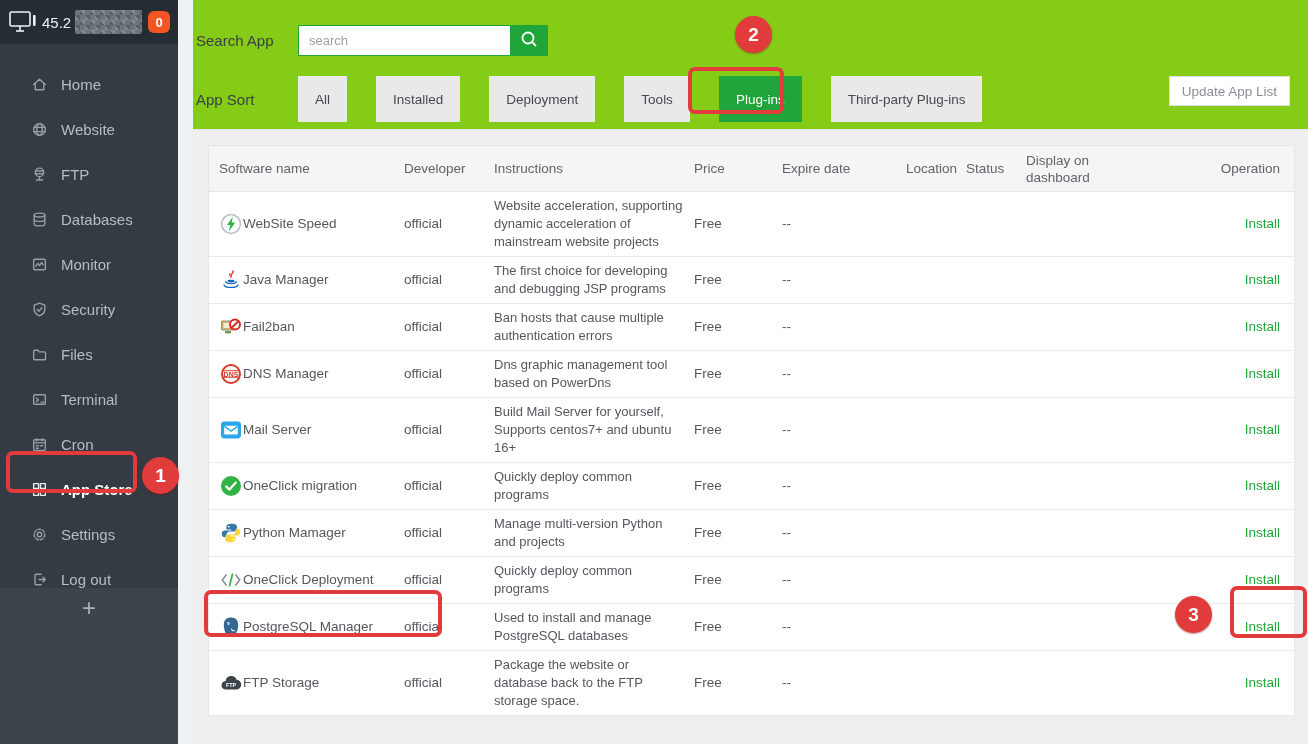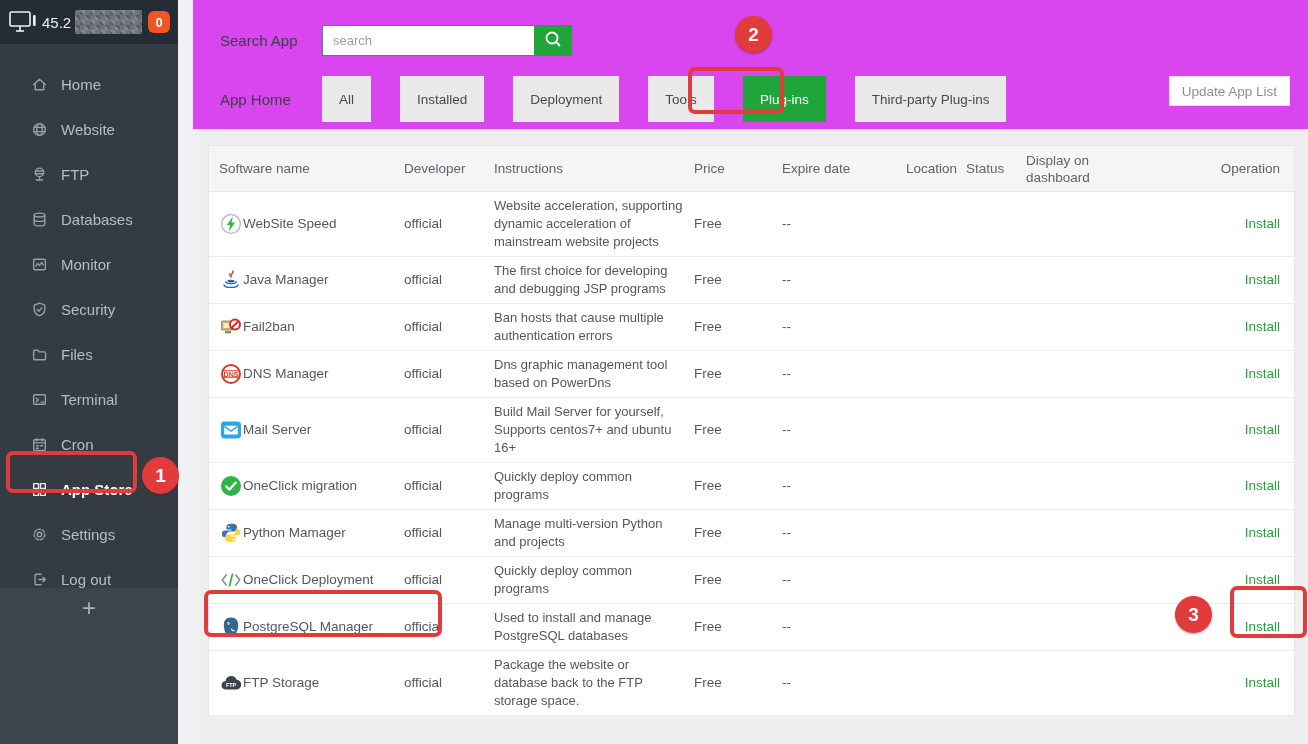--- a/index.html
+++ b/index.html
@@ -31,21 +31,21 @@
   .side-item .s-label { color:#b6bdc4; font-size:15px; }
   .side-item.active .s-label { color:#ffffff; font-weight:bold; }
   .side-item svg { stroke:#97a0a9; }
   .side-item.active svg { stroke:#e8ecef; }
   .side-bottom { position:absolute; left:0; right:0; top:588px; bottom:0; background:#3d444c; }
   .add-plus { color:#aab2ba; font-size:24px; font-weight:300; text-align:center; margin-top:6px; cursor:pointer; }
 
   
   .gutter { position:absolute; left:178px; top:0; bottom:0; width:15px; background:#f0f1f3; }
   .main { position:absolute; left:193px; top:0; right:0; bottom:0; background:#efefef; }
-  .topbar { position:relative; height:130px; background:#d946ef; border-bottom:1px solid #e3e5e8; padding-left:27px; }
+  .topbar { position:relative; height:130px; background:#84cc16; border-bottom:1px solid #e3e5e8; padding-left:3px; }
 
   .search-row { display:flex; align-items:center; padding-top:25px; }
   .bar-label { width:102px; font-size:15px; color:#3c4046; }
   .search-box { display:flex; align-items:center; }
   .search-input {
     width:212px; height:31px; border:1px solid #20a53a; border-right:none; outline:none;
     padding:0 10px; font-size:13px; color:#333; font-family:"Liberation Sans",sans-serif;
   }
   .search-input::placeholder { color:#9aa0a6; }
   .search-btn { width:38px; height:31px; background:#20a53a; border:none; cursor:pointer; display:flex; align-items:center; justify-content:center; }
@@ -243,21 +243,21 @@
           <span>
             <svg viewBox="0 0 20 20" width="20" height="20">
               <circle cx="9" cy="9" r="5.5" fill="none" stroke="#fff" stroke-width="1.8"></circle>
               <line x1="13.2" y1="13.2" x2="17" y2="17" stroke="#fff" stroke-width="1.8"></line>
             </svg>
           </span>
         </button>
       </div>
     </div>
     <div class="sort-row">
-      <span class="bar-label">App Home</span>
+      <span class="bar-label">App Sort</span>
       <span id="filter-row"><button class="filter-btn">All</button><button class="filter-btn">Installed</button><button class="filter-btn">Deployment</button><button class="filter-btn">Tools</button><button class="filter-btn active">Plug-ins</button><button class="filter-btn">Third-party Plug-ins</button></span>
     </div>
     <button class="update-btn">Update App List</button>
   </div>
 
   <div class="store-area">
     <div class="app-table">
       <div class="thead" id="table-head">
           <span class="th">Software name</span>
           <span class="th">Developer</span>

